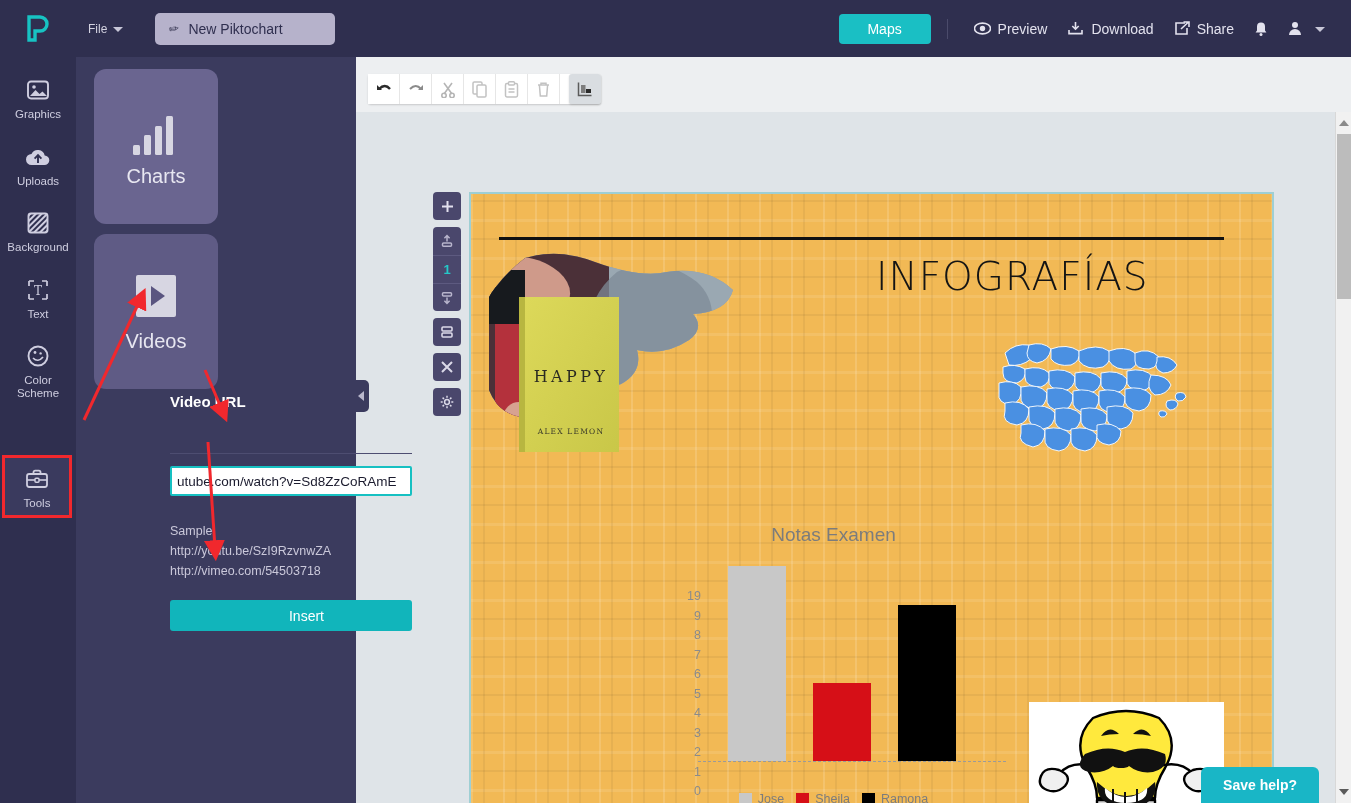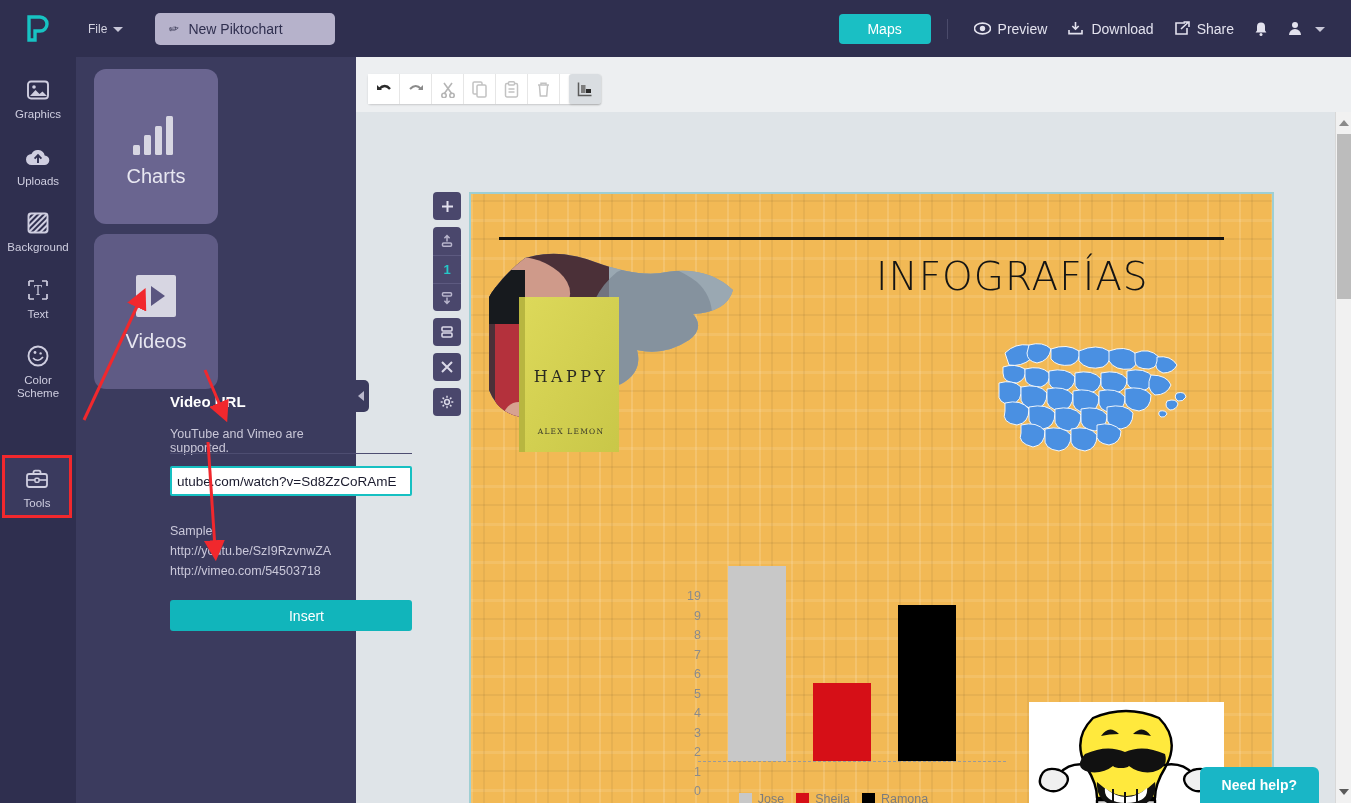--- a/index.html
+++ b/index.html
@@ -408,21 +408,20 @@
           <svg width="50" height="48" viewBox="0 0 50 48">
               <rect x="5" y="3" width="40" height="42" rx="2" fill="#d7d6e2"></rect>
               <path d="M20 14 L34 24 L20 34 z" fill="#5a5580"></path>
             </svg>
         </span>
         <span>Videos</span>
       </div>
     </div>
 
     <div id="video-url-label">Video URL</div>
-    <div id="video-url-sub">YouTube and Vimeo are supported.</div>
     <div id="panel-divider"></div>
 
     <input id="url-input" type="text" value="utube.com/watch?v=Sd8ZzCoRAmE" placeholder="Paste video URL here" style="">
 
     <div id="sample-block">
       <div>Sample:</div>
       <div>http://youtu.be/SzI9RzvnwZA</div>
       <div>http://vimeo.com/54503718</div>
     </div>
 
@@ -596,20 +595,21 @@
             <path d="M54 110 q18 -4 26 6 q0 14 -12 16 q-16 -2 -14 -14 z"></path>
             <path d="M80 110 q18 -4 26 6 q0 14 -12 16 q-16 -2 -14 -14 z"></path>
             <path d="M106 106 q16 -4 24 6 q0 12 -12 14 q-14 -2 -12 -12 z"></path>
             <path d="M176 82 q9 -3 11 3 q-2 6 -8 6 q-6 -3 -3 -9 z"></path>
             <path d="M186 74 q8 -2 9 4 q-3 5 -8 4 q-5 -4 -1 -8 z"></path>
             <path d="M169 92 q6 -1 7 3 q-2 4 -6 3 q-4 -3 -1 -6 z"></path>
           </g>
         </svg>
 
         <div id="chart">
+          <div id="chart-title">Notas Examen</div>
           <div id="plot">
             <div class="ytick" style="top:0px">19</div>
             <div class="ytick" style="top:19.5px">9</div>
             <div class="ytick" style="top:39px">8</div>
             <div class="ytick" style="top:58.5px">7</div>
             <div class="ytick" style="top:78px">6</div>
             <div class="ytick" style="top:97.5px">5</div>
             <div class="ytick" style="top:117px">4</div>
             <div class="ytick" style="top:136.5px">3</div>
             <div class="ytick" style="top:156px">2</div>
@@ -664,21 +664,21 @@
     <div id="vscroll">
       <div class="sarrow-up">
           <i class="tri-up"></i>
         </div>
       <div id="vthumb"></div>
       <div class="sarrow-dn">
           <i class="tri-dn"></i>
         </div>
     </div>
 
-    <div id="need-help">Need help?</div>
+    <div id="need-help">Save help?</div>
   </div>
 
   <svg id="ann">
     <defs>
       <marker id="ah" markerWidth="7" markerHeight="7" refX="2.6" refY="3.5" orient="auto">
         <path d="M0 0 L7 3.5 L0 7 z" fill="#f1282d"></path>
       </marker>
     </defs>
     <path d="M84 420 L140 300" stroke="#f1282d" stroke-width="3" fill="none" marker-end="url(#ah)"></path>
     <path d="M205 370 L222 410" stroke="#f1282d" stroke-width="3" fill="none" marker-end="url(#ah)"></path>

